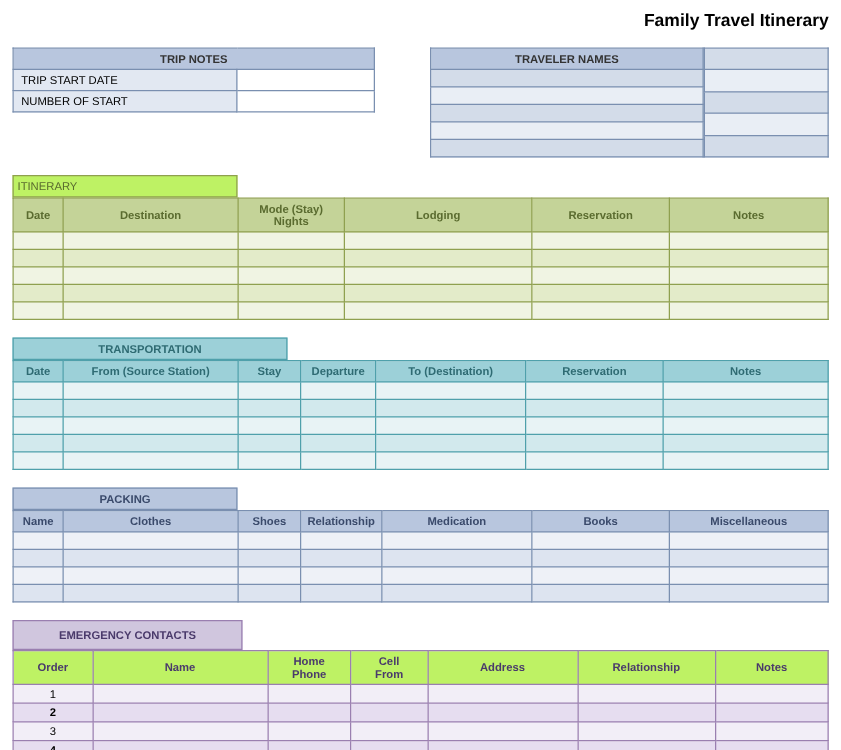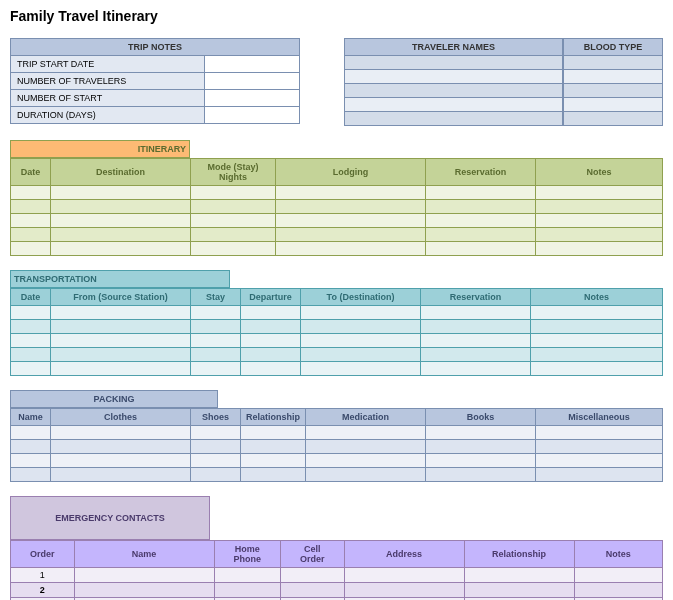--- a/index.html
+++ b/index.html
@@ -4,87 +4,79 @@
 <style>
   * { box-sizing: border-box; margin: 0; padding: 0; }
   body {
     font-family: Arial, sans-serif;
     font-size: 9px;
     background: #fff;
     padding: 8px 10px;
     width: 673px;
   }
   .title {
-    text-align: left;
+    text-align: right;
     font-weight: bold;
     font-size: 14px;
     margin-bottom: 14px;
   }
   .top-row { display: flex; gap: 44px; margin-bottom: 14px; }
   .top-left { width: 290px; }
   .top-right { flex: 1; display: flex; gap: 0; }
   .traveler-names { flex: 1; }
   .blood-type { width: 100px; }
   
   .th-blue { background: #b8c6de; color: #333; font-weight: bold; text-align: center; padding: 3px 4px; border: 1px solid #7a8fb0; font-size: 9px; }
   .td-blue-label { background: #e2e8f2; padding: 3px 6px; border: 1px solid #7a8fb0; font-size: 9px; margin-top: 18px; }
   .td-blue-val { background: #fff; padding: 3px 6px; border: 1px solid #7a8fb0; min-width: 60px; }
   .td-blue-alt { background: #d3dce9; padding: 3px 6px; border: 1px solid #7a8fb0; height: 14px; }
   .td-blue-alt2 { background: #e9eef5; padding: 3px 6px; border: 1px solid #7a8fb0; height: 14px; }
   
   table { border-collapse: collapse; width: 100%; }
   
   .section { margin-bottom: 14px; }
   
-  .sec-title-green { background: #fdba74; color: #5a6b2f; font-weight: bold; text-align: right; padding: 3px; border: 1px solid #8fa04f; width: 180px; font-size: 9px; }
+  .sec-title-green { background: #bef264; color: #5a6b2f; font-weight: normal; text-align: left; padding: 3px; border: 1px solid #8fa04f; width: 180px; font-size: 9px; }
   .th-green { background: #c4d398; color: #5a6b2f; font-weight: bold; text-align: center; padding: 3px 4px; border: 1px solid #8fa04f; font-size: 9px; }
   .td-green1 { background: #f0f4e3; border: 1px solid #8fa04f; height: 14px; }
   .td-green2 { background: #e3ebc9; border: 1px solid #8fa04f; height: 14px; }
   
-  .sec-title-teal { background: #9cd0d8; color: #2f6b73; font-weight: bold; padding: 3px; border: 1px solid #4fa0ab; width: 220px; font-size: 9px; }
+  .sec-title-teal { background: #9cd0d8; color: #2f6b73; font-weight: bold; text-align: center; padding: 3px; border: 1px solid #4fa0ab; width: 220px; font-size: 9px; }
   .th-teal { background: #9cd0d8; color: #2f6b73; font-weight: bold; text-align: center; padding: 3px 4px; border: 1px solid #4fa0ab; font-size: 9px; }
   .td-teal1 { background: #e8f3f5; border: 1px solid #4fa0ab; height: 14px; }
   .td-teal2 { background: #d2e9ed; border: 1px solid #4fa0ab; height: 14px; }
   
-  .sec-title-slate { background: #b8c6de; color: #3a4a6b; font-weight: bold; text-align: center; padding: 3px; border: 1px solid #7a8fb0; width: 208px; font-size: 9px; }
+  .sec-title-slate { background: #b8c6de; color: #3a4a6b; font-weight: bold; text-align: center; padding: 3px; border: 1px solid #7a8fb0; width: 180px; font-size: 9px; }
   .th-slate { background: #b8c6de; color: #3a4a6b; font-weight: bold; text-align: center; padding: 3px 4px; border: 1px solid #7a8fb0; font-size: 9px; }
   .td-slate1 { background: #eef1f7; border: 1px solid #7a8fb0; height: 14px; }
   .td-slate2 { background: #dde4f0; border: 1px solid #7a8fb0; height: 14px; }
   
-  .sec-title-purple { background: #d0c6de; color: #4a3a6b; font-weight: bold; text-align: center; padding: 16px; border: 1px solid #9a7fb0; width: 200px; font-size: 9px; }
-  .th-purple { background: #c4b5fd; color: #4a3a6b; font-weight: bold; text-align: center; padding: 3px 19px; border: 1px solid #9a7fb0; font-size: 9px; }
+  .sec-title-purple { background: #d0c6de; color: #4a3a6b; font-weight: bold; text-align: center; padding: 6px; border: 1px solid #9a7fb0; width: 184px; font-size: 9px; }
+  .th-purple { background: #bef264; color: #4a3a6b; font-weight: bold; text-align: center; padding: 3px 19px; border: 1px solid #9a7fb0; font-size: 9px; }
   .td-purple1 { background: #f2eef7; border: 1px solid #9a7fb0; height: 14px; text-align: center; font-size: 9px; padding: 2px; }
   .td-purple2 { background: #e6ddf0; border: 1px solid #9a7fb0; height: 14px; text-align: center; font-size: 9px; padding: 2px; }
 </style>
 </head>
 <body>
 
 <div class="title">Family Travel Itinerary</div>
 
 <div class="top-row">
   <div class="top-left">
     <table>
       <tbody>
           <tr>
             <td class="th-blue" colspan="2">TRIP NOTES</td>
           </tr>
       <tr>
             <td class="td-blue-label">TRIP START DATE</td>
             <td class="td-blue-val"></td>
           </tr>
       <tr>
-            <td class="td-blue-label">NUMBER OF TRAVELERS</td>
-            <td class="td-blue-val"></td>
-          </tr>
-      <tr>
             <td class="td-blue-label">NUMBER OF START</td>
-            <td class="td-blue-val"></td>
-          </tr>
-      <tr>
-            <td class="td-blue-label">DURATION (DAYS)</td>
             <td class="td-blue-val"></td>
           </tr>
     </tbody>
       </table>
   </div>
   <div class="top-right">
     <table class="traveler-names">
       <tbody>
           <tr>
             <td class="th-blue">TRAVELER NAMES</td>
@@ -101,23 +93,20 @@
       <tr>
             <td class="td-blue-alt2"></td>
           </tr>
       <tr>
             <td class="td-blue-alt"></td>
           </tr>
     </tbody>
       </table>
     <table class="blood-type">
       <tbody>
-          <tr>
-            <td class="th-blue">BLOOD TYPE</td>
-          </tr>
       <tr>
             <td class="td-blue-alt"></td>
           </tr>
       <tr>
             <td class="td-blue-alt2"></td>
           </tr>
       <tr>
             <td class="td-blue-alt"></td>
           </tr>
       <tr>
@@ -338,21 +327,21 @@
         <col style="width:60px">
         <col style="width:120px">
         <col style="width:110px">
         <col>
       </colgroup>
     <tbody>
         <tr>
       <td class="th-purple">Order</td>
       <td class="th-purple">Name</td>
       <td class="th-purple">Home Phone</td>
-      <td class="th-purple">Cell Order</td>
+      <td class="th-purple">Cell From</td>
       <td class="th-purple">Address</td>
       <td class="th-purple">Relationship</td>
       <td class="th-purple">Notes</td>
     </tr>
     <tr>
           <td class="td-purple1">1</td>
           <td class="td-purple1"></td>
           <td class="td-purple1"></td>
           <td class="td-purple1"></td>
           <td class="td-purple1"></td>

